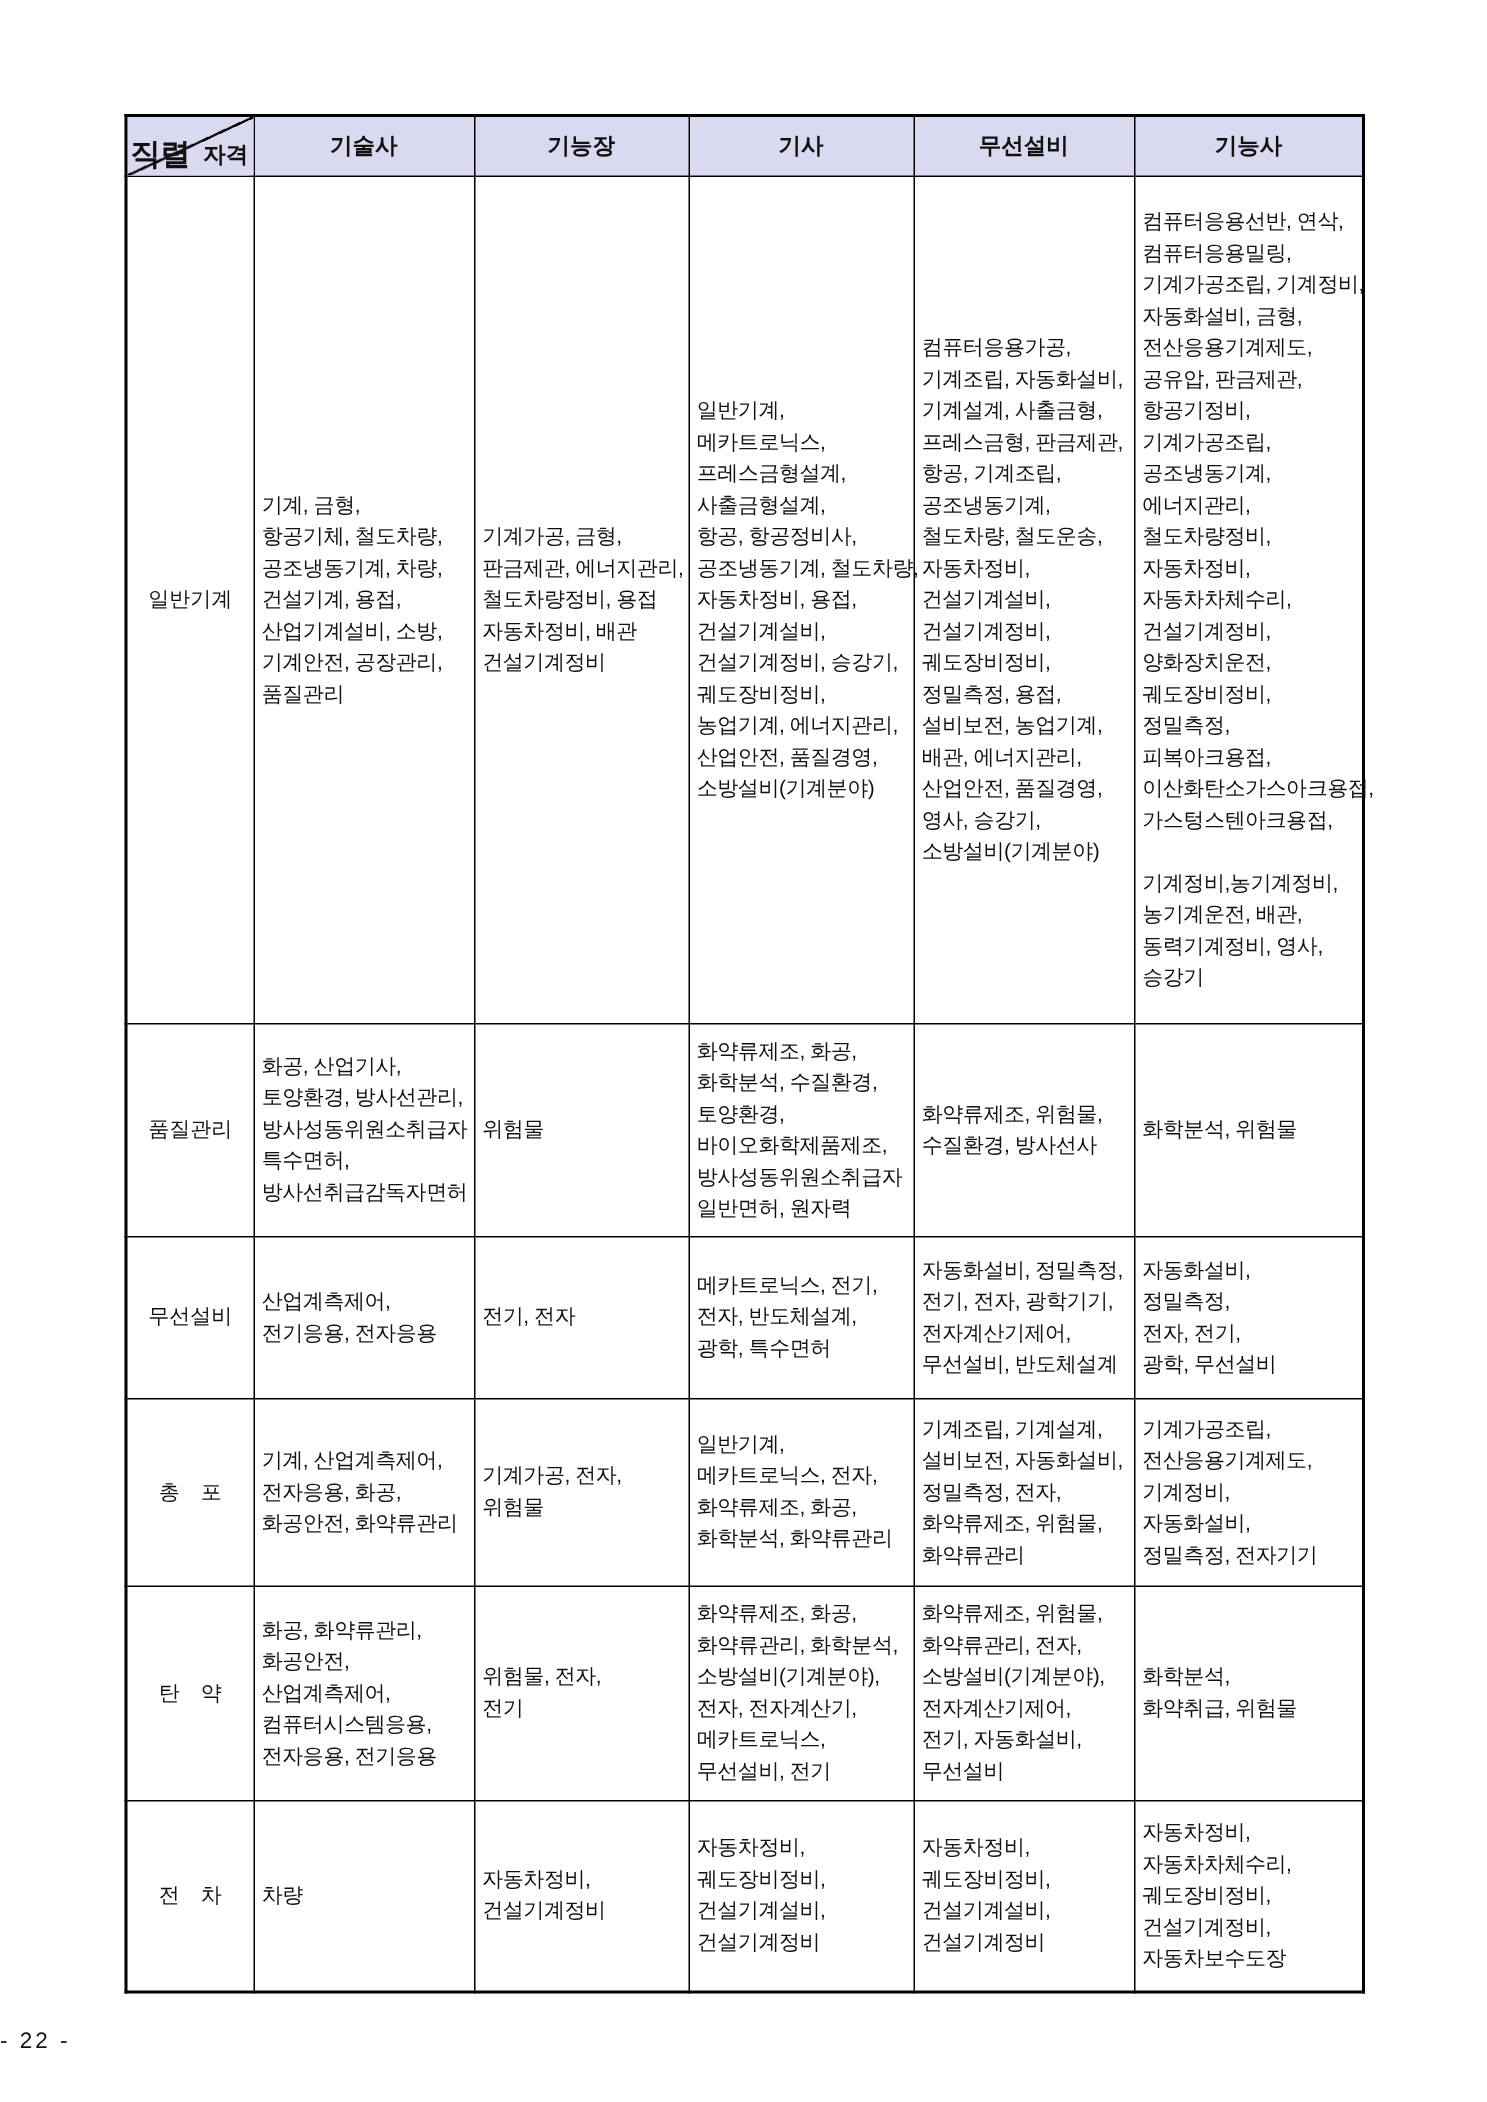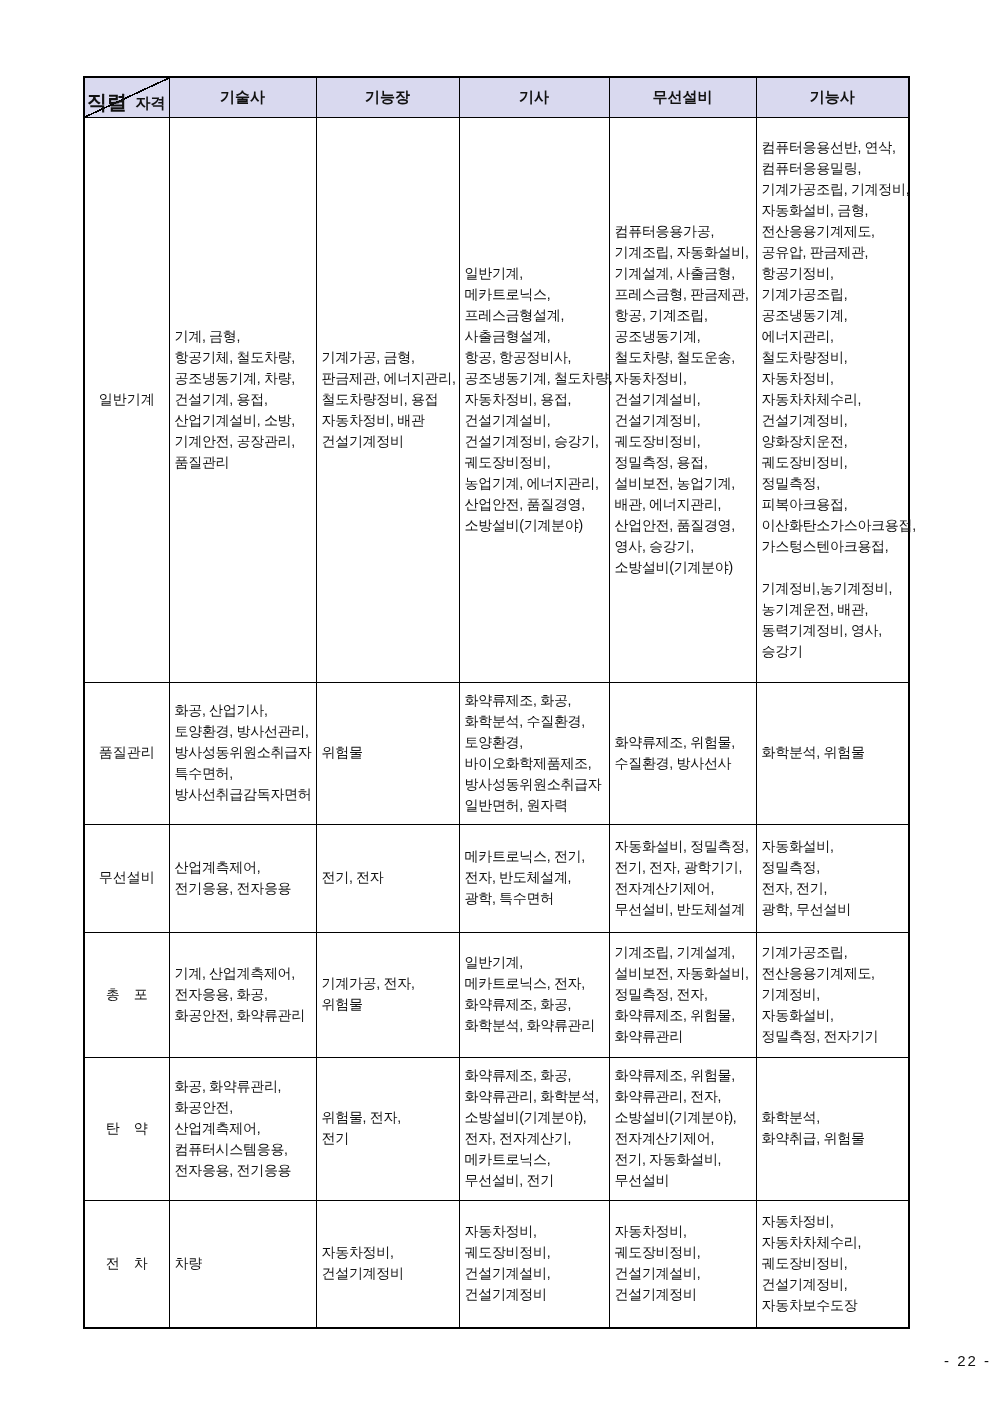--- a/index.html
+++ b/index.html
@@ -69,21 +69,21 @@
   tbody tr:nth-child(2) { height: 142px; }
   tbody tr:nth-child(3) { height: 108px; }
   tbody tr:nth-child(4) { height: 125px; }
   tbody tr:nth-child(5) { height: 143px; }
   tbody tr:nth-child(6) { height: 128px; }
 
   .page-number {
     position: absolute;
     left: 0; right: 0;
     top: 1352px;
-    text-align: right;
+    text-align: left;
     font-size: 15px;
     letter-spacing: 2px;
   }
 </style>
 </head>
 <body>
 
 <div class="page">
 
   <table class="qual">

